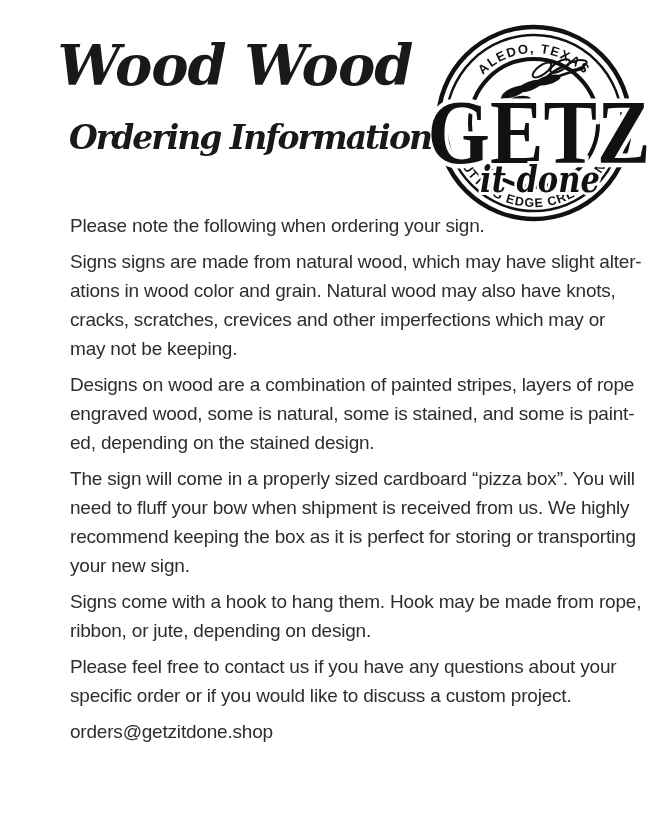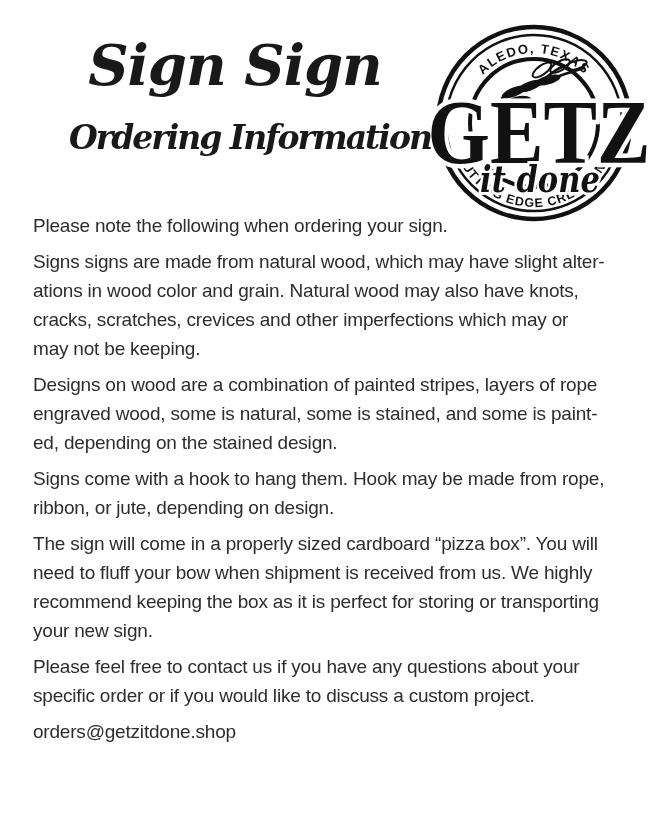--- a/index.html
+++ b/index.html
@@ -44,30 +44,31 @@
   }
   
   .content { position: absolute; left: 33px; top: 211px; width: 623px; z-index: 0; }
   .paragraph { margin-bottom: 7px; }
   .text-line {
     font-size: 19px;
     line-height: 29px;
     letter-spacing: -0.2px;
     color: #2d2d2d;
     white-space: nowrap;
+    margin-left: 37px;
   }
   .email-line { margin-top: 2px; }
 </style>
 </head>
 <body>
 
 <div class="page">
 
   <div class="header">
-    <div class="title-line title-line1">Sign Sign</div>
+    <div class="title-line title-line1">Wood Wood</div>
     <div class="title-line title-line2">Ordering Information</div>
 
     <div class="logo">
       <svg width="232" height="222" viewBox="0 0 232 222">
         <defs>
           <path id="arcTop" d="M 40 103 A 70 70 0 0 1 180 103"></path>
           <path id="arcBottom" d="M 26 103 A 84 84 0 0 0 194 103"></path>
         </defs>
 
         <circle cx="110" cy="103" r="96" fill="none" stroke="#111111" stroke-width="4.5"></circle>
@@ -120,29 +121,29 @@
     </div>
 
 
     <div class="paragraph">
       <div class="text-line">Designs on wood are a combination of painted stripes, layers of rope</div>
       <div class="text-line">engraved wood, some is natural, some is stained, and some is paint-</div>
       <div class="text-line">ed, depending on the stained design.</div>
     </div>
 
     <div class="paragraph">
-      <div class="text-line">Signs come with a hook to hang them. Hook may be made from rope,</div>
-      <div class="text-line">ribbon, or jute, depending on design.</div>
-    </div>
-
-    <div class="paragraph">
       <div class="text-line">The sign will come in a properly sized cardboard “pizza box”. You will</div>
       <div class="text-line">need to fluff your bow when shipment is received from us. We highly</div>
       <div class="text-line">recommend keeping the box as it is perfect for storing or transporting</div>
       <div class="text-line">your new sign.</div>
+    </div>
+
+    <div class="paragraph">
+      <div class="text-line">Signs come with a hook to hang them. Hook may be made from rope,</div>
+      <div class="text-line">ribbon, or jute, depending on design.</div>
     </div>
 
     <div class="paragraph">
       <div class="text-line">Please feel free to contact us if you have any questions about your</div>
       <div class="text-line">specific order or if you would like to discuss a custom project.</div>
     </div>
 
     <div class="paragraph email-line">
       <div class="text-line">orders@getzitdone.shop</div>
     </div>

